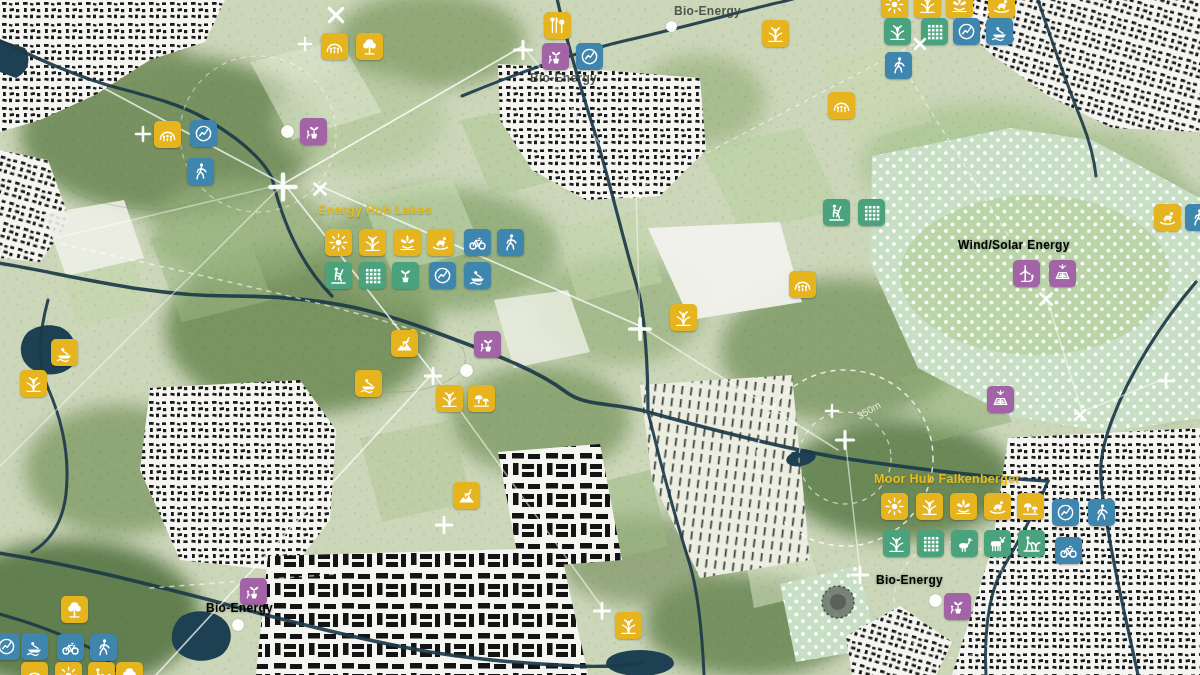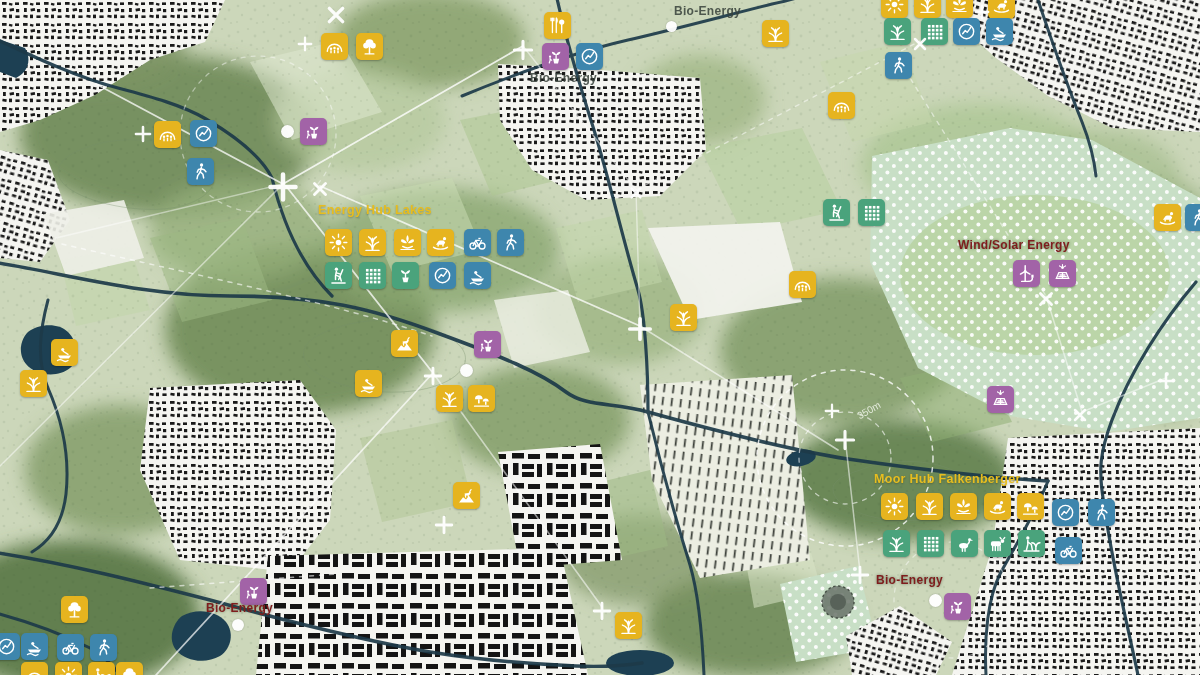--- a/index.html
+++ b/index.html
@@ -6,21 +6,21 @@
   .map-root{position:relative;width:1200px;height:675px;overflow:hidden;
     font-family:"Liberation Sans",sans-serif;background:#ccd7ba;}
   .map-root svg.base{position:absolute;left:0;top:0;}
   #overlay{position:absolute;left:0;top:3px;width:1084px;height:675px;}
   .icon{position:absolute;width:27px;height:27px;border-radius:5px;
     display:flex;align-items:center;justify-content:center;
     box-shadow:0 1px 2px rgba(0,0,0,.28);}
   .icon svg{width:21px;height:21px;display:block;}
   .label{position:absolute;white-space:nowrap;transform-origin:left center;}
   .label.dark{color:#37413a;font-weight:700;font-size:12px;letter-spacing:.3px;opacity:.85;}
-  .label.light{color:#7f1d1d;font-weight:700;font-size:12px;letter-spacing:.3px;
+  .label.light{color:#000000;font-weight:700;font-size:12px;letter-spacing:.3px;
     text-shadow:0 0 3px rgba(35,55,35,.55);}
   .label.yellow{color:#e7bd1f;font-weight:700;font-size:12.5px;letter-spacing:.3px;
     text-shadow:0 1px 2px rgba(0,0,0,.25);}
   .label.radius{color:#edf2e6;font-weight:400;font-size:10px;opacity:.9;}
   .marker{position:absolute;opacity:.95;}
   .marker svg{display:block;width:100%;height:100%;}
   .marker.cross{transform:rotate(45deg);}
   .dot{position:absolute;background:#fff;border-radius:50%;opacity:.95;
     box-shadow:0 0 2px rgba(0,0,0,.25);}
 </style>

